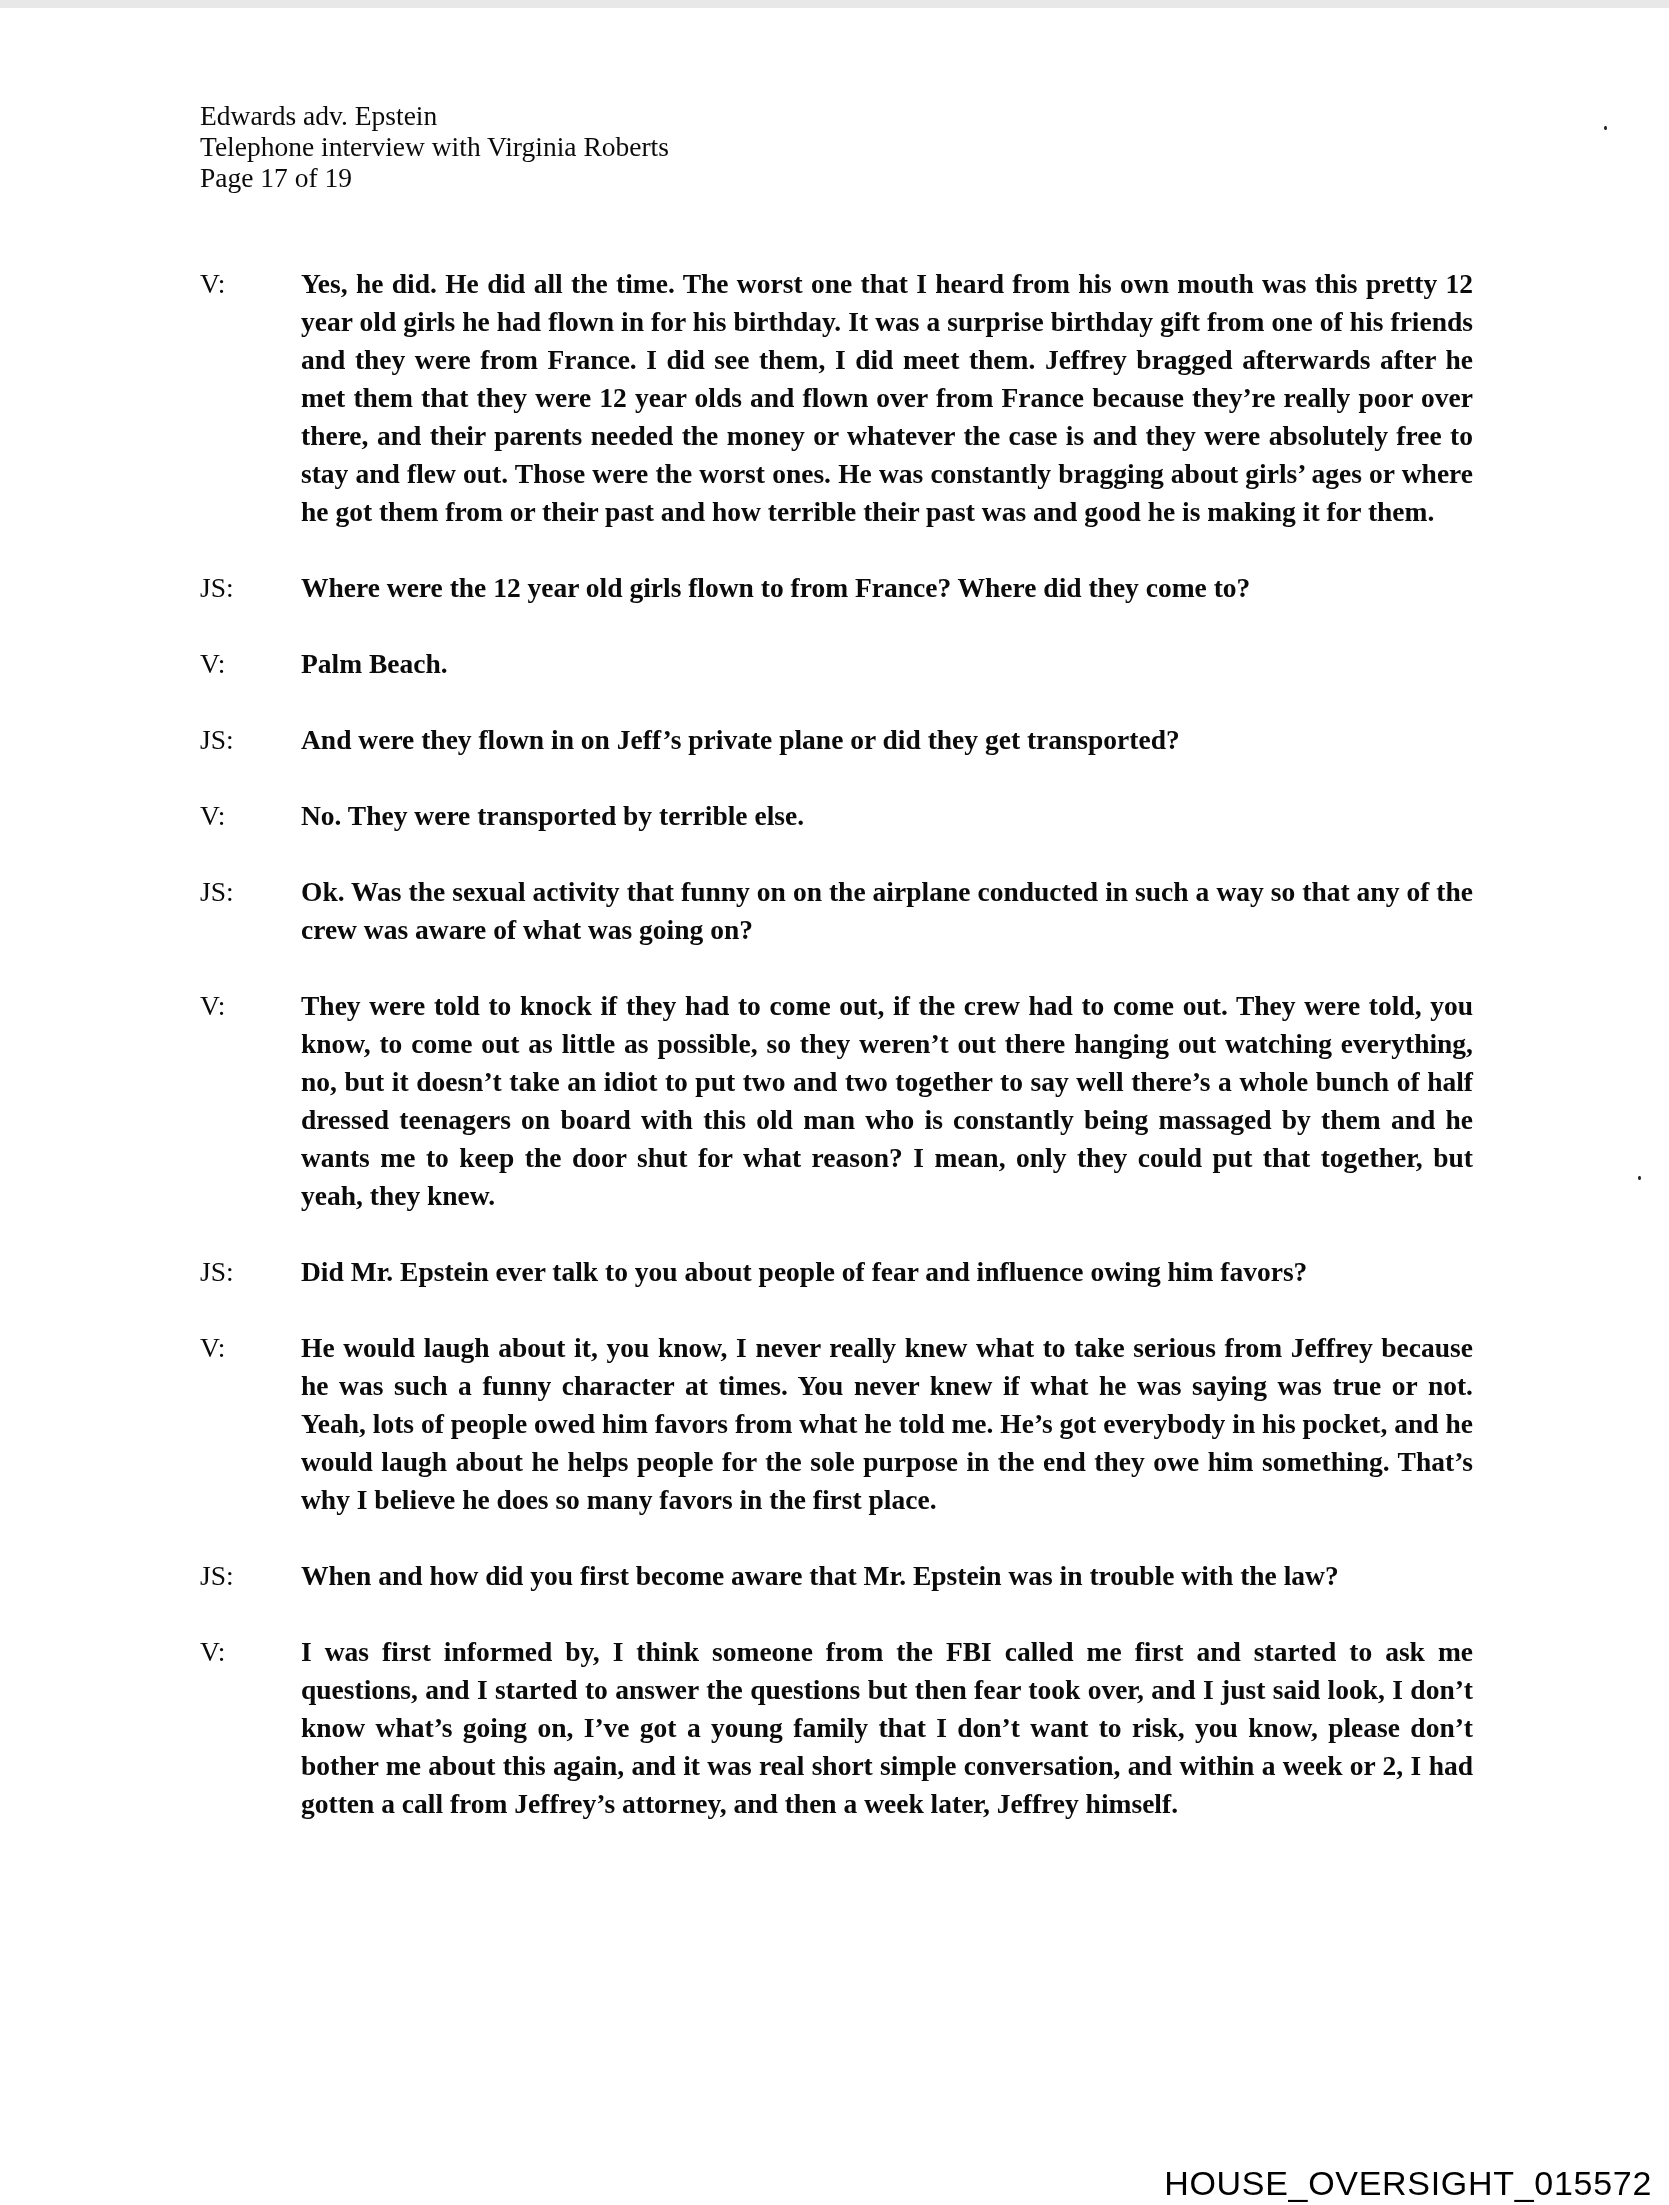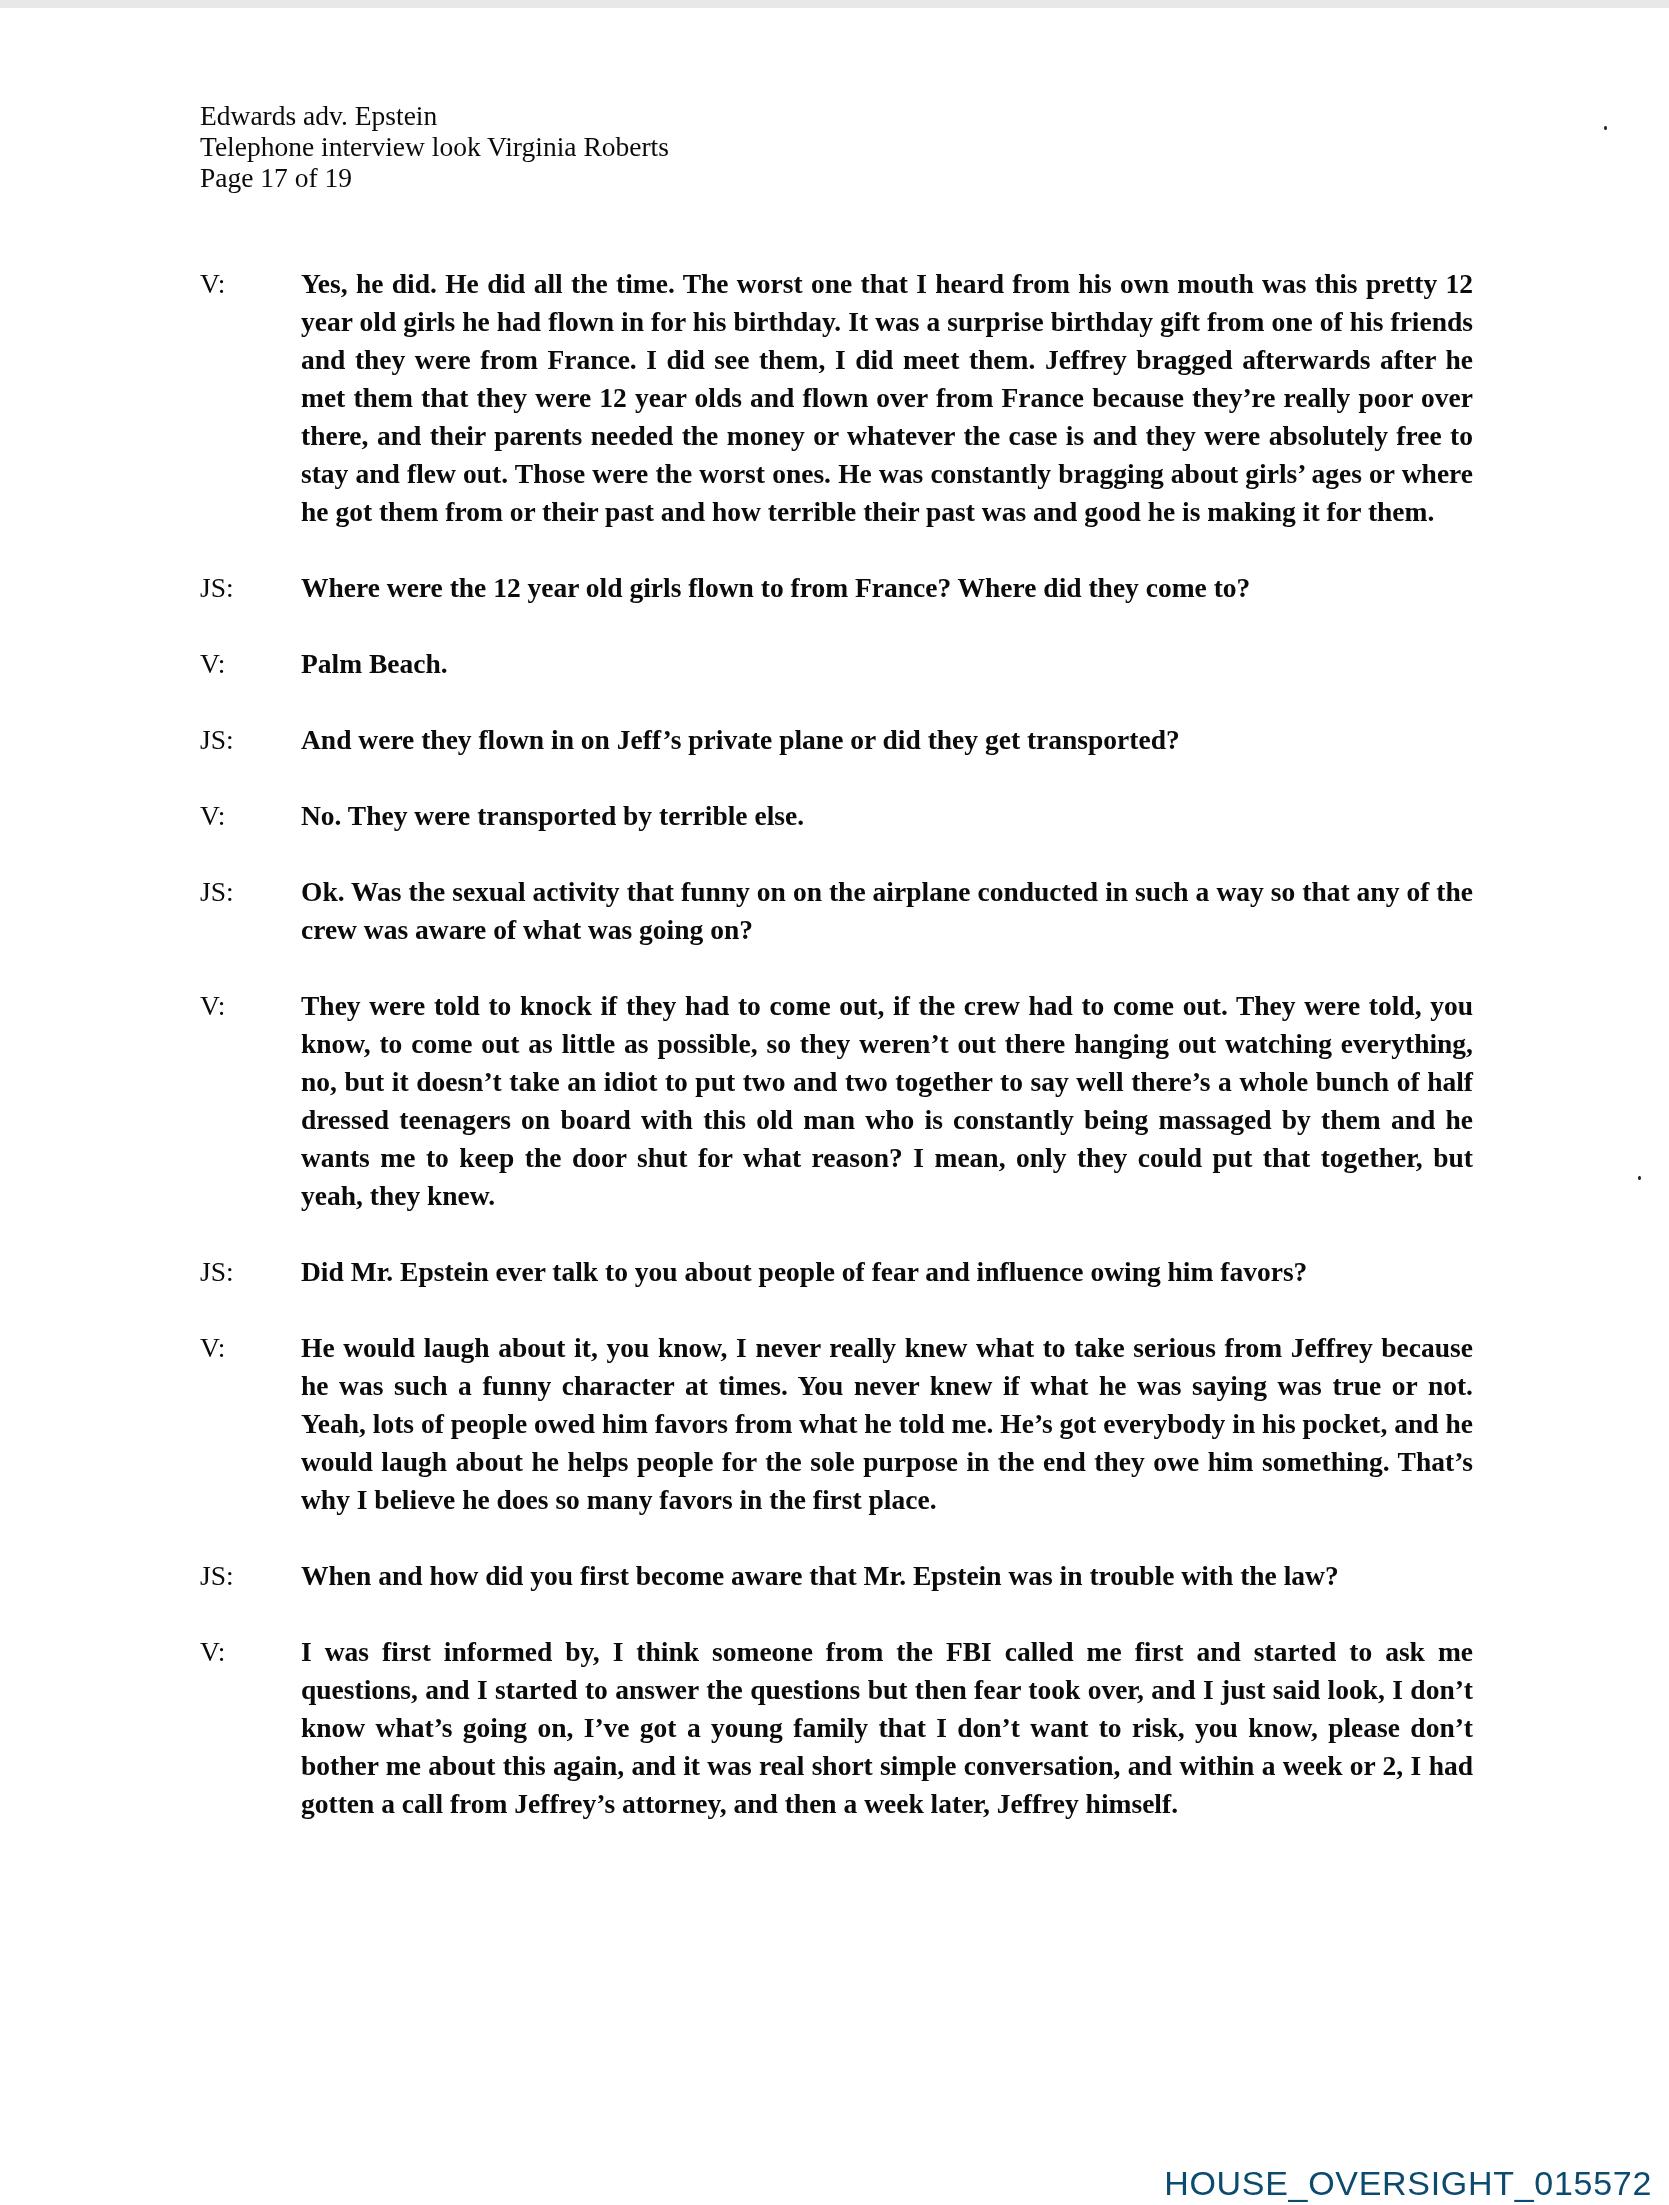--- a/index.html
+++ b/index.html
@@ -50,38 +50,38 @@
   }
   .entry:last-child .utterance,
   .utterance { text-justify: inter-word; }
   .doc-footer {
     position: absolute;
     right: 17px;
     bottom: 10.5px;
     font-family: "Liberation Sans", sans-serif;
     font-size: 34px;
     letter-spacing: 0.7px;
-    color: #0c4a6e;
+    color: #000000;
   }
   .speck {
     position: absolute;
     background: #222222;
     border-radius: 50%;
   }
   .speck-1 { left: 1604px; top: 118px; width: 2.6px; height: 3.9px; }
   .speck-2 { left: 1638px; top: 1168px; width: 2.6px; height: 3.9px; }
 </style>
 </head>
 <body>
 
 <div class="page">
 
   <div class="doc-header">
     <div>Edwards adv. Epstein</div>
-    <div>Telephone interview look Virginia Roberts</div>
+    <div>Telephone interview with Virginia Roberts</div>
     <div>Page 17 of 19</div>
   </div>
 
   <div class="transcript">
 
     <div class="entry">
       <span class="speaker">V:</span>
       <p class="utterance">Yes, he did. He did all the time. The worst one that I heard from his own mouth was this pretty 12 year old girls he had flown in for his birthday. It was a surprise birthday gift from one of his friends and they were from France. I did see them, I did meet them. Jeffrey bragged afterwards after he met them that they were 12 year olds and flown over from France because they’re really poor over there, and their parents needed the money or whatever the case is and they were absolutely free to stay and flew out. Those were the worst ones. He was constantly bragging about girls’ ages or where he got them from or their past and how terrible their past was and good he is making it for them.</p>
     </div>
 

